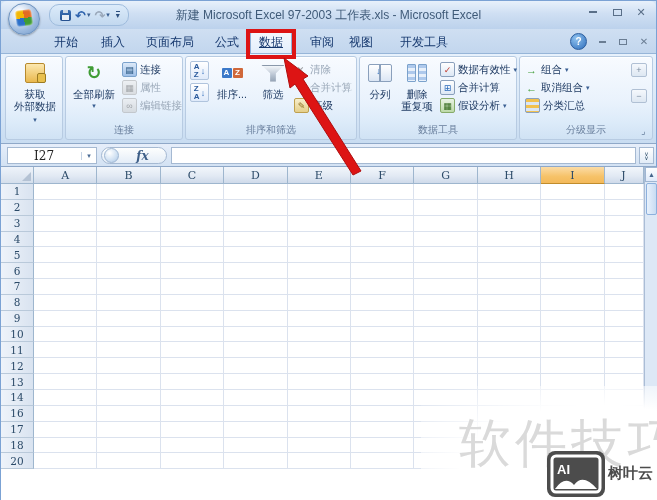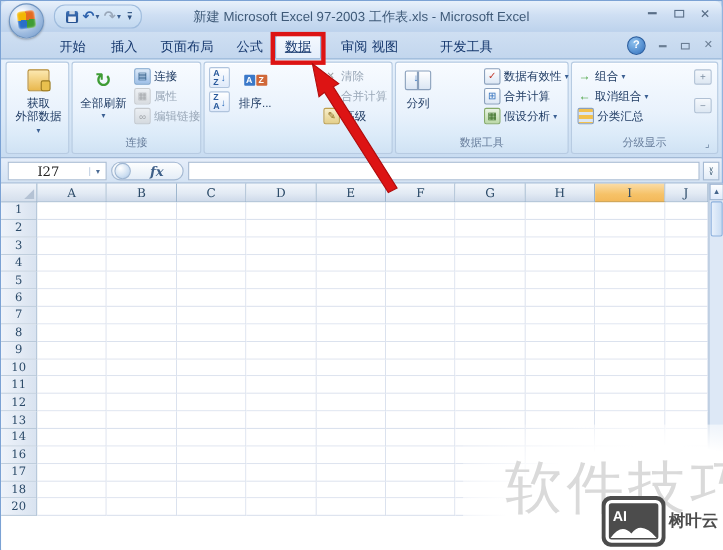--- a/index.html
+++ b/index.html
@@ -43,21 +43,21 @@
   .tab{position:absolute;top:2px;height:22px;display:flex;align-items:center;justify-content:center;
     font-size:12px;color:#16386e;cursor:default;}
   .tab.active{background:linear-gradient(#f5f9fe,#e3eefb);border:1px solid #8fb0d6;border-bottom:none;
     border-radius:3px 3px 0 0;box-sizing:border-box;text-decoration:underline;}
   .tab:nth-child(1){left:44px;width:42px;}
   .tab:nth-child(2){left:92px;width:40px;}
   .tab:nth-child(3){left:138px;width:62px;}
   .tab:nth-child(4){left:206px;width:40px;}
   .tab:nth-child(5){left:249px;width:42px;}
   .tab:nth-child(6){left:300px;width:42px;}
-  .tab:nth-child(7){left:329px;width:40px;}
+  .tab:nth-child(7){left:340px;width:40px;}
   .tab:nth-child(8){left:392px;width:62px;}
   .tabrow-right{position:absolute;right:6px;top:4px;display:flex;gap:9px;align-items:center;}
   .help-btn{width:15px;height:15px;border-radius:50%;
     background:radial-gradient(circle at 35% 30%,#8fc2ef,#2f6ebc);color:#fff;font-size:10px;
     display:flex;align-items:center;justify-content:center;font-weight:bold;border:1px solid #2a5d9e;}
   .wc2{color:#6a7d93;font-size:10px;display:flex;align-items:center;justify-content:center;width:12px;height:11px;}
   .bar-min2{width:7px;height:2px;background:#6a7d93;}
   .box-restore2{width:8px;height:6px;border:1.5px solid #6a7d93;box-sizing:border-box;}
 
   
@@ -300,42 +300,59 @@
       </div>
       <div class="bigbtn" style="left:26px;width:40px;">
         <span class="icon-area">
             <span class="sortbig-icon">
               <span class="bx a">A</span>
               <span class="bx z">Z</span>
             </span>
           </span>
         <span>排序...</span>
       </div>
+      <div class="bigbtn" style="left:68px;width:38px;">
+        <span class="icon-area">
+            <span class="funnel-icon"></span>
+          </span>
+        <span>筛选</span>
+      </div>
       <div class="smallstack" style="left:108px;">
           <div class="ribbon-small disabled">
             <span class="ricon clear-icon">✕</span>
             <span>清除</span>
           </div>
           <div class="ribbon-small disabled">
             <span class="ricon reapply-icon">↻</span>
             <span>合并计算</span>
           </div>
           <div class="ribbon-small">
             <span class="ricon advanced-filter-icon">✎</span>
             <span>高级</span>
           </div>
         </div>
+      <div class="rgroup-label">排序和筛选</div>
     </div>
 
     <div class="rgroup g4">
       <div class="bigbtn" style="left:4px;width:32px;">
         <span class="icon-area">
             <span class="split-icon"></span>
           </span>
         <span>分列</span>
+      </div>
+      <div class="bigbtn" style="left:38px;width:38px;">
+        <span class="icon-area">
+            <span class="dedup-icon">
+              <i></i>
+              <i></i>
+            </span>
+          </span>
+        <span>删除</span>
+        <span>重复项</span>
       </div>
       <div class="smallstack" style="left:80px;">
           <div class="ribbon-small">
             <span class="ricon data-validation-icon">✓</span>
             <span>数据有效性</span>
             <span class="dd">▾</span>
           </div>
           <div class="ribbon-small">
             <span class="ricon consolidate-icon">⊞</span>
             <span>合并计算</span>

